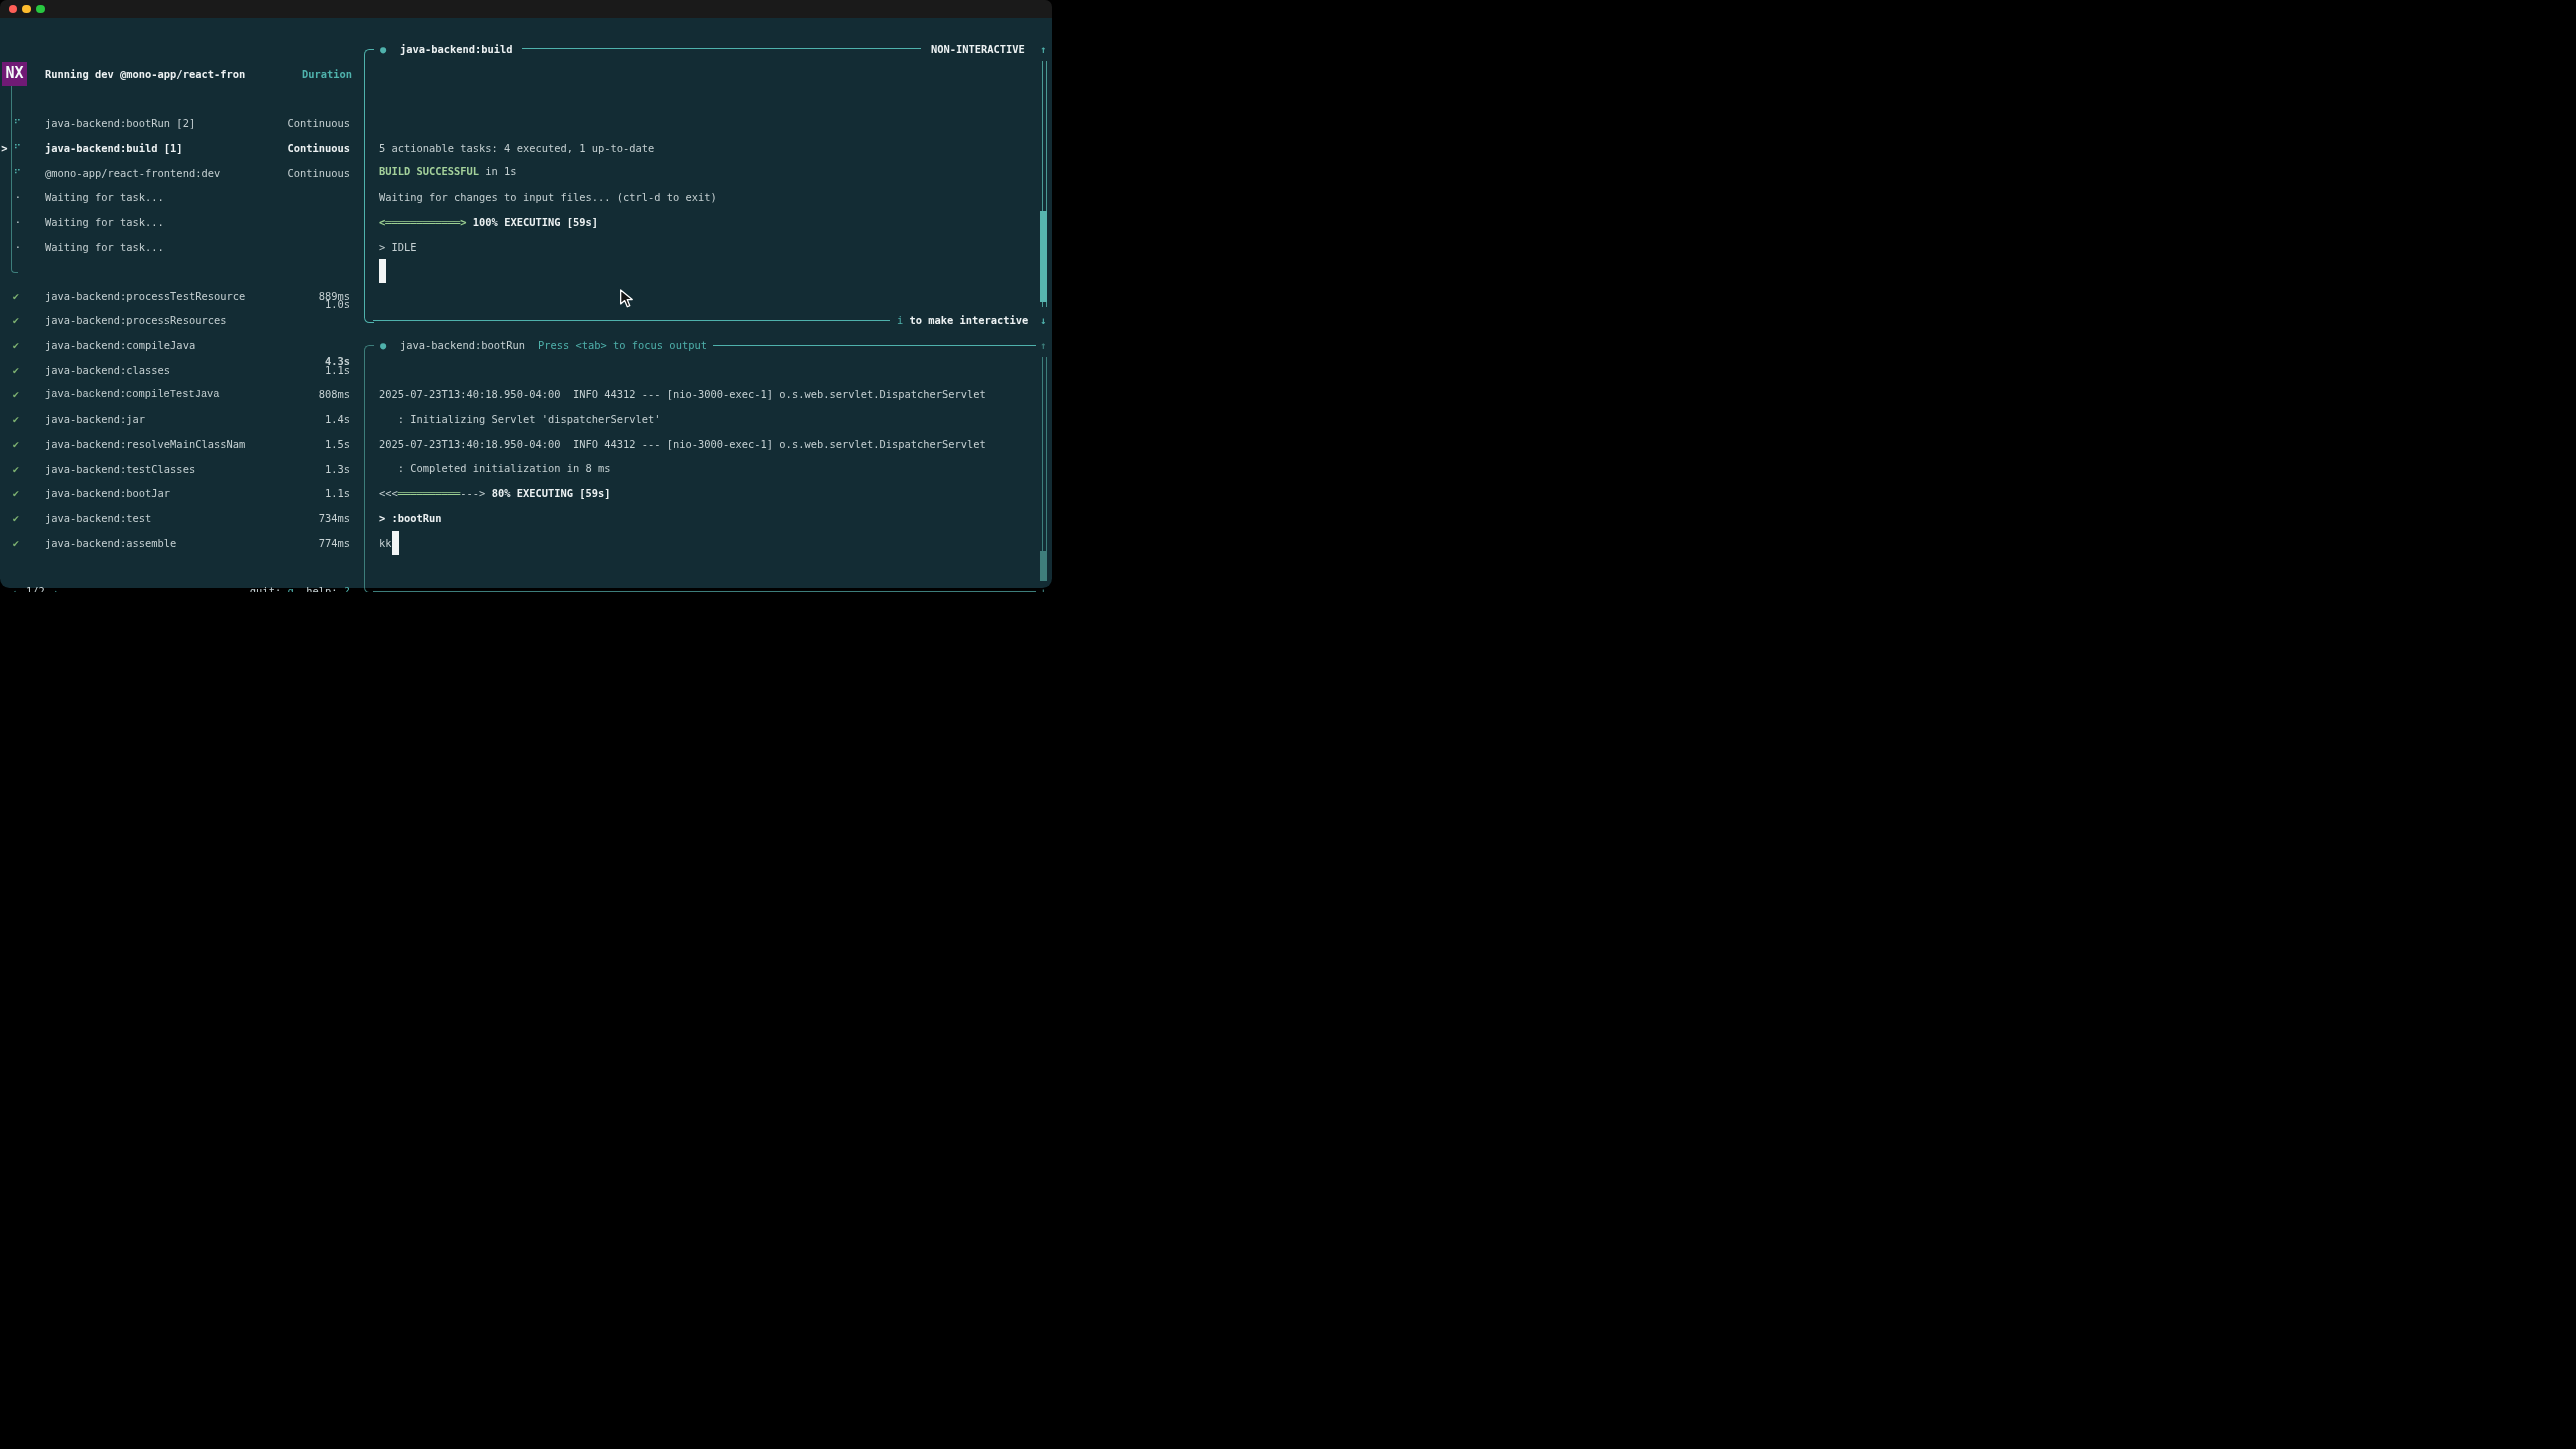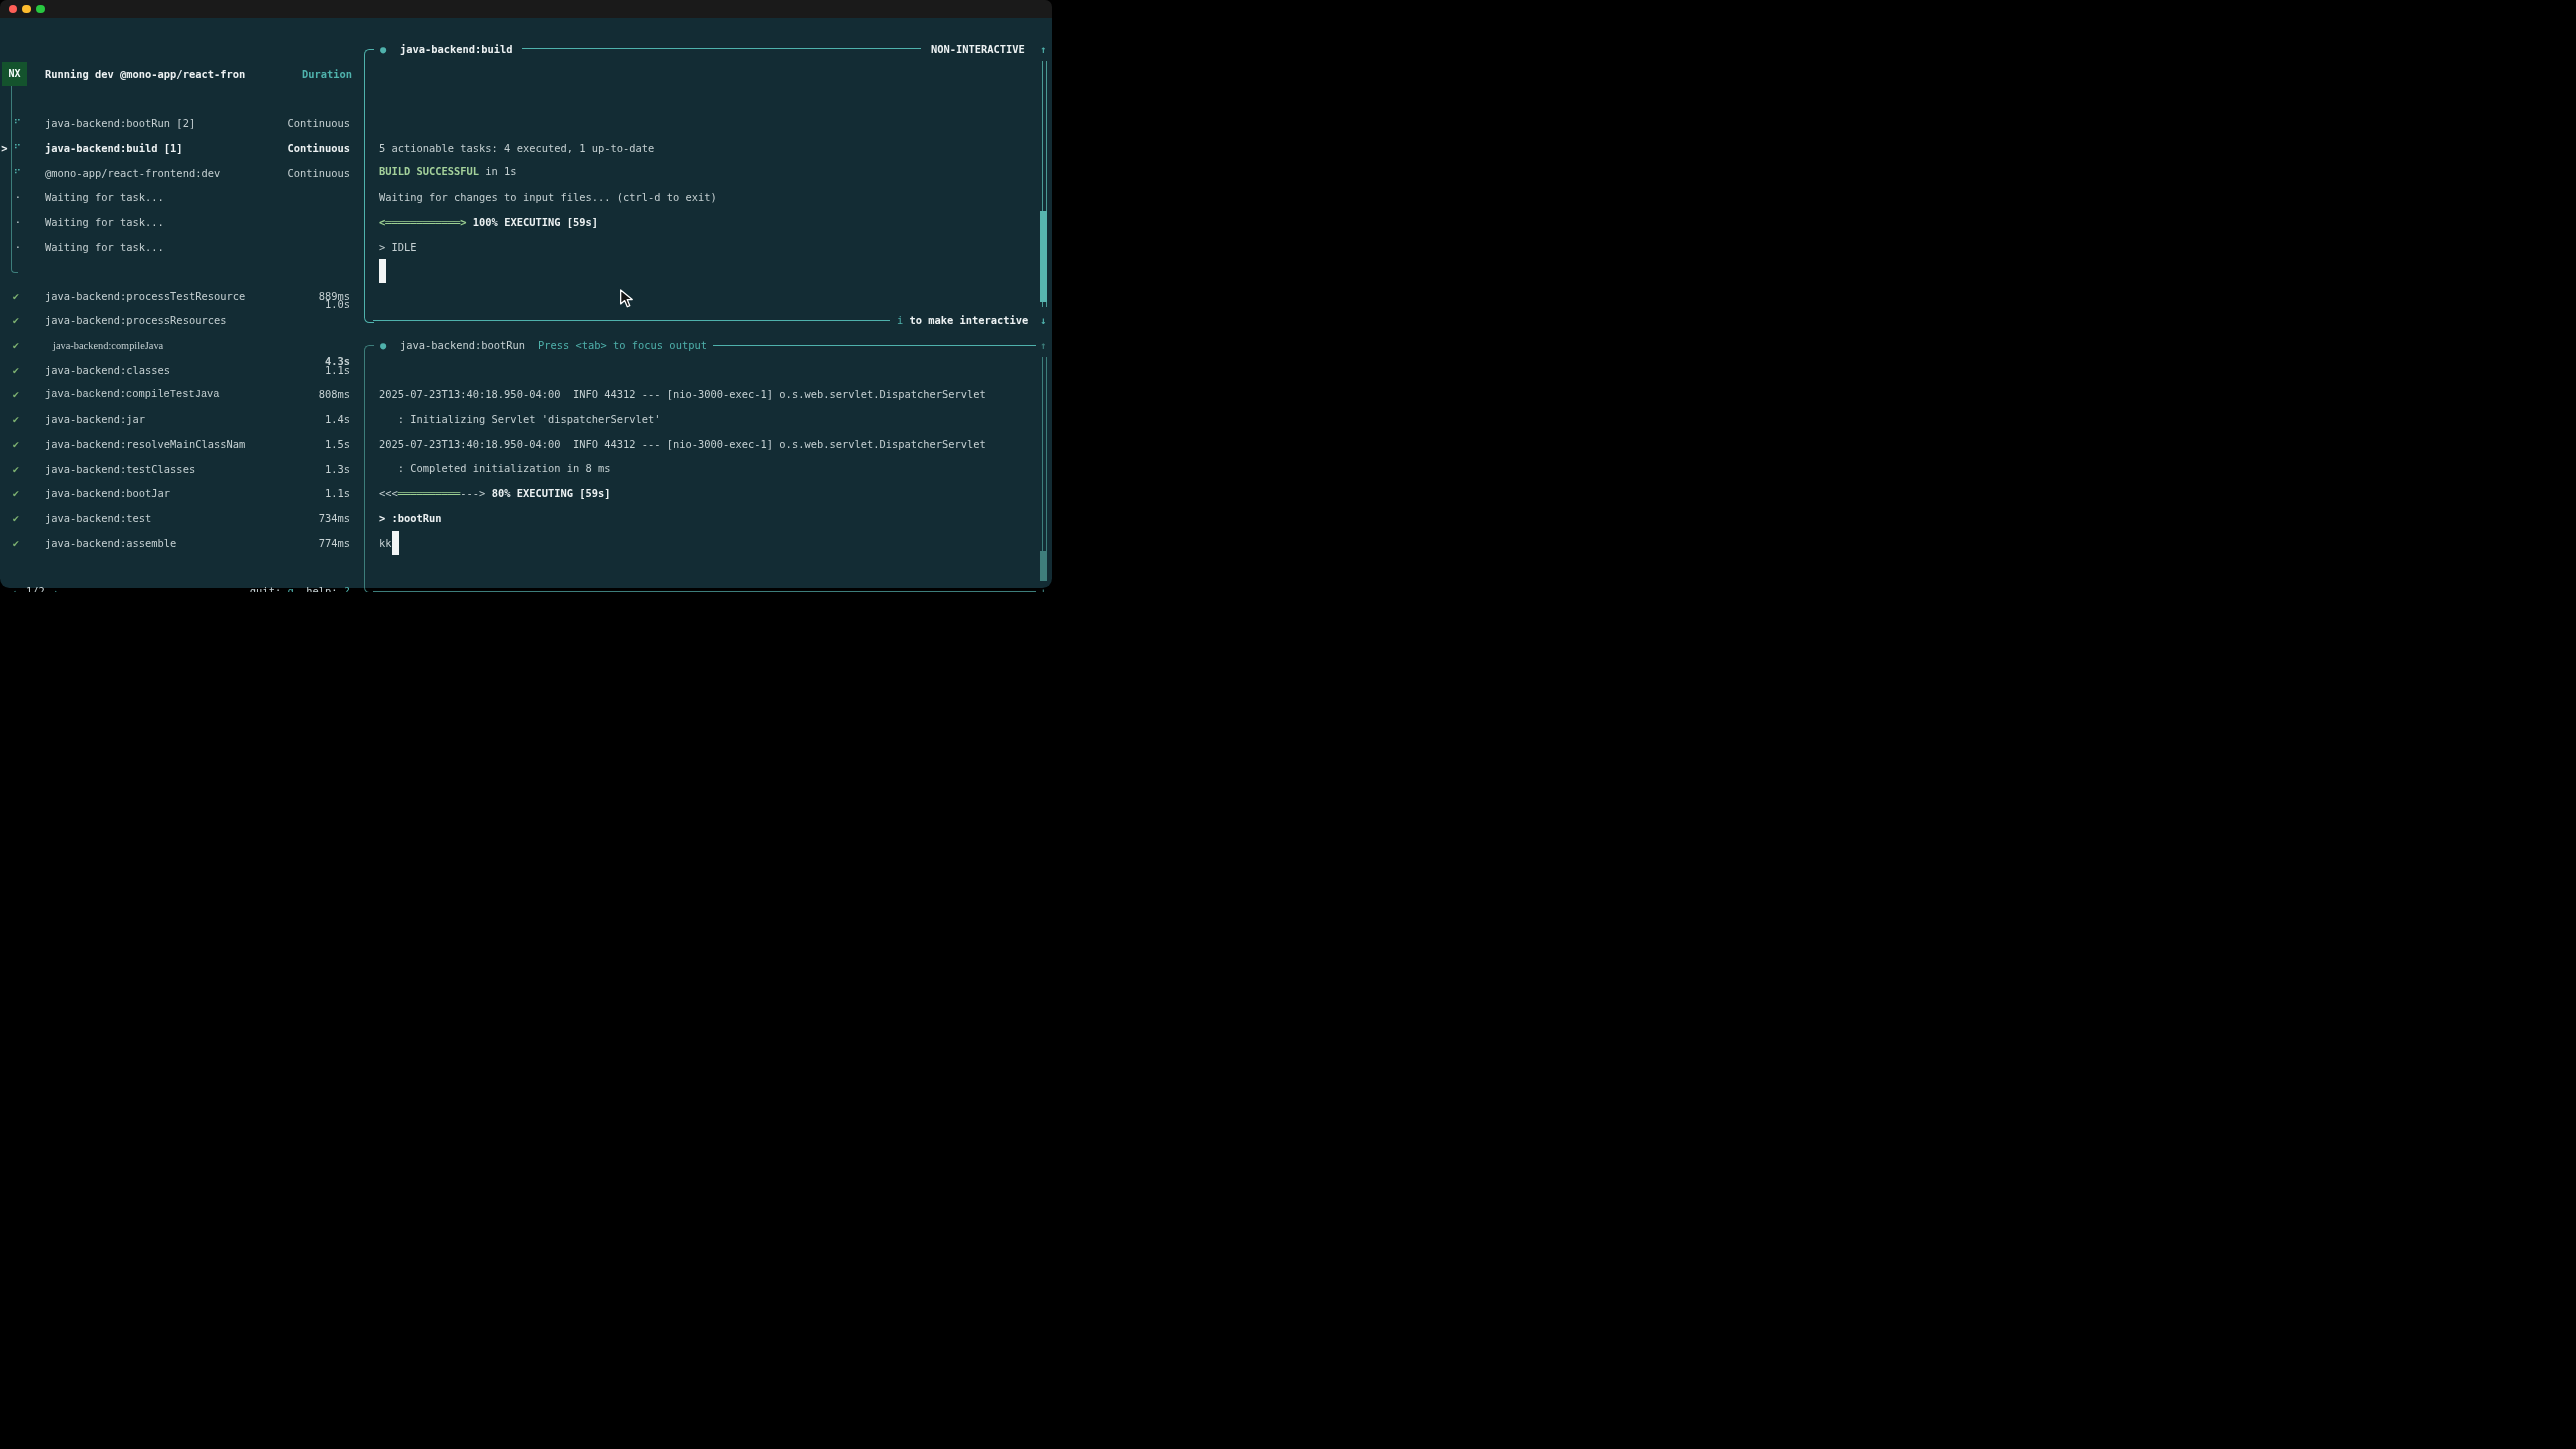--- a/index.html
+++ b/index.html
@@ -19,22 +19,22 @@
   .green{color:#7eb271;}
   .ltgreen{color:#a4d19b;}
   .bargreen{color:#9ccf92;}
   .hline{position:absolute;height:0;border-top:1.3px solid #4fb2ac;}
   .hline.dim{border-top-color:#3d7e7b;}
   .outline{position:absolute;width:9.4px;border-left:1.3px solid #4fb2ac;border-top:1.3px solid #4fb2ac;
            border-bottom:1.3px solid #4fb2ac;border-radius:5.4px 0 0 5.4px;}
   .outline.dim{border-color:#3d7e7b;}
   .treeline{position:absolute;left:10.7px;top:68px;width:6.7px;height:186px;
             border-left:1.3px solid #3d7e7b;border-bottom:1.3px solid #3d7e7b;border-radius:0 0 0 4px;}
-  .nxlogo{position:absolute;left:2px;top:44px;width:25px;height:23.5px;background:#14532d;
-          color:#f4fbfa;font-weight:bold;font-size:10px;text-align:center;line-height:23.5px;}
+  .nxlogo{position:absolute;left:2px;top:44px;width:25px;height:23.5px;background:#701a75;
+          color:#f4fbfa;font-weight:bold;font-size:15px;text-align:center;line-height:23.5px;}
   .sbtrack{position:absolute;width:2.7px;border-left:1px solid #4a9a95;border-right:1px solid #4a9a95;}
   .sbtrack.dim{border-color:#3d7e7b;}
   .sbthumb{position:absolute;width:6.7px;background:#57b5af;}
   .sbthumb.dim{background:#3f7e7c;}
   .curblk{position:absolute;width:6.7px;height:24px;background:#f2f5f5;}
   .mcursor{position:absolute;left:619px;top:271px;}
 </style>
 </head>
 <body>
 
@@ -77,21 +77,21 @@
 
       <div class="t green" style="left:12.7px;top:266px;">✔</div>
       <div class="t" style="left:45px;top:266px;">java-backend:processTestResource</div>
       <div class="t" style="right:702px;top:266px;">889ms</div>
 
       <div class="t green" style="left:12.7px;top:290px;">✔</div>
       <div class="t" style="left:45px;top:290px;">java-backend:processResources</div>
       <div class="t" style="right:702px;top:274px;">1.0s</div>
 
       <div class="t green" style="left:12.7px;top:315px;">✔</div>
-      <div class="t" style="left:53px;top:315px;font-family:Liberation Serif, serif;">java-backend:compileJava</div>
+      <div class="t" style="left:45px;top:315px;">java-backend:compileJava</div>
       <div class="t" style="right:702px;top:331px;font-weight:bold;">4.3s</div>
 
       <div class="t green" style="left:12.7px;top:340px;">✔</div>
       <div class="t" style="left:45px;top:340px;">java-backend:classes</div>
       <div class="t" style="right:702px;top:340px;">1.1s</div>
 
       <div class="t green" style="left:12.7px;top:364px;">✔</div>
       <div class="t" style="left:45px;top:364px;font-family:Liberation Mono, monospace;">java-backend:compileTestJava</div>
       <div class="t" style="right:702px;top:364px;">808ms</div>
 

